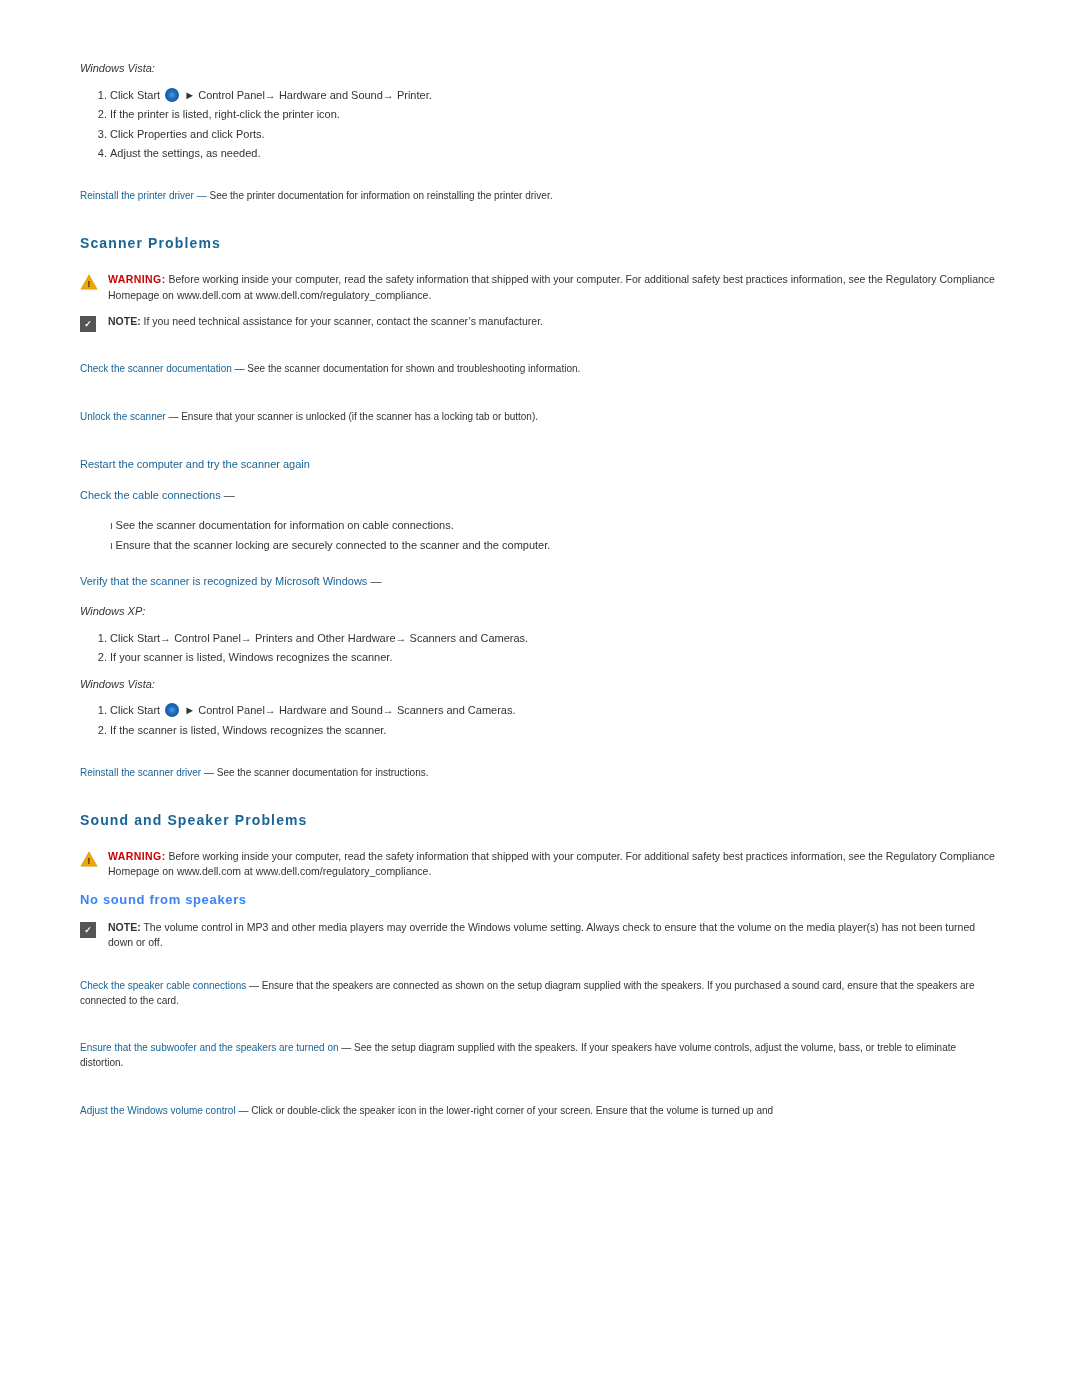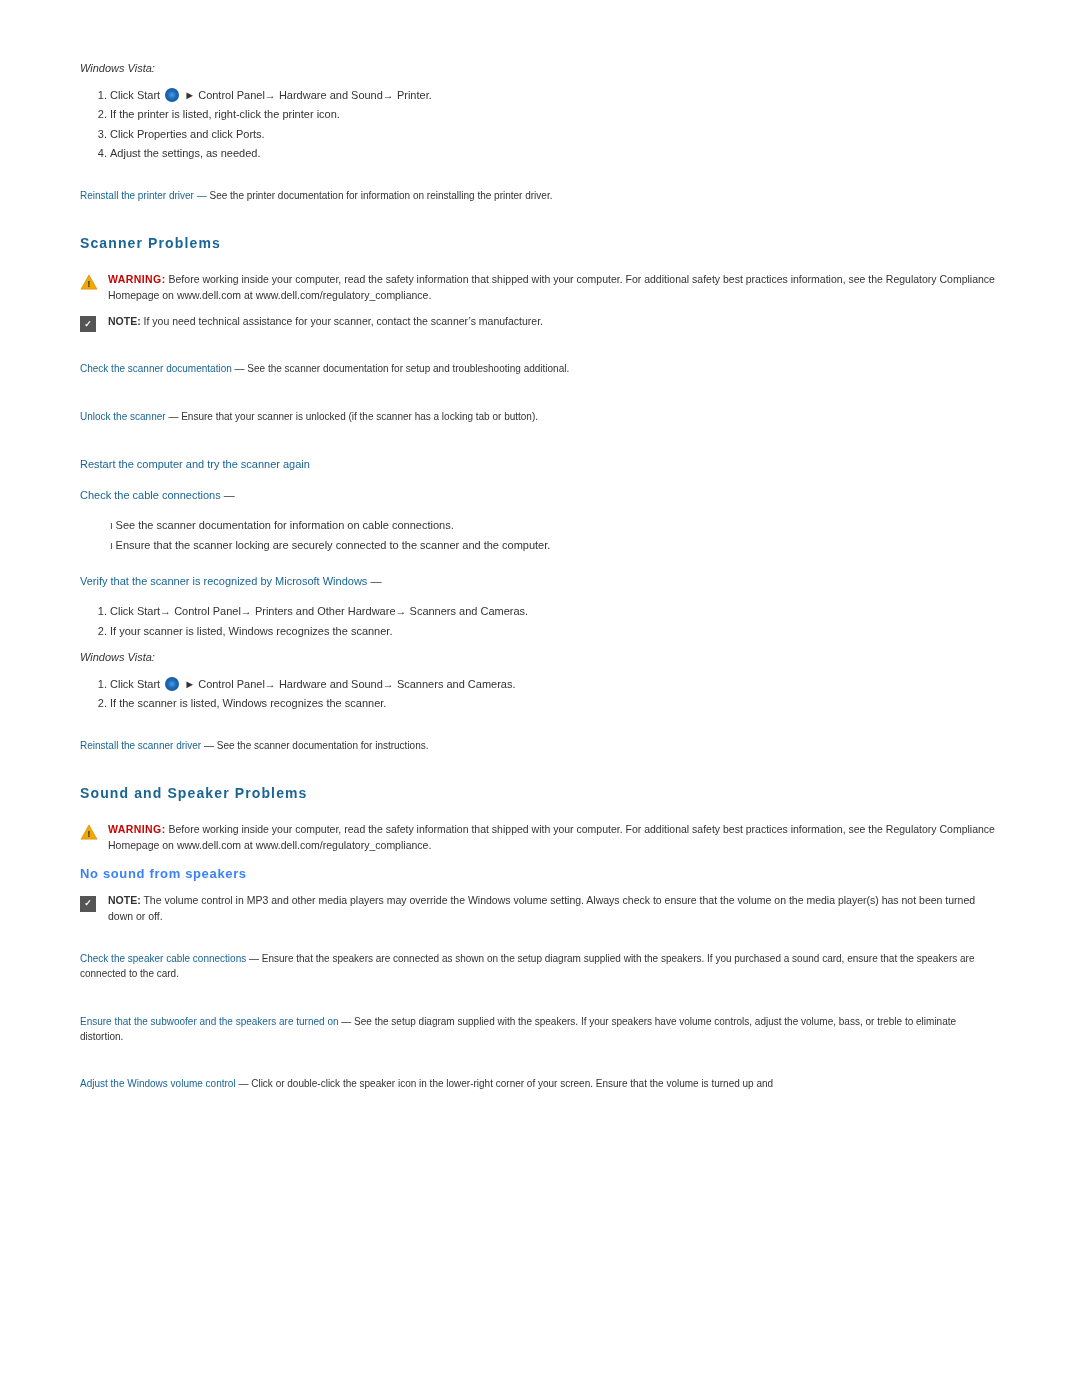--- a/index.html
+++ b/index.html
@@ -189,21 +189,21 @@
     <div class="note-text">
       <span class="note-label">NOTE:</span>
       <span>If you need technical assistance for your scanner, contact the scanner’s manufacturer.</span>
     </div>
   </div>
 
   <br>
   <div class="link-desc-line">
     <a class="link" href="#">Check the scanner documentation</a>
     <span> — </span>
-    <span>See the scanner documentation for setup and troubleshooting additional.</span>
+    <span>See the scanner documentation for shown and troubleshooting information.</span>
   </div>
 
   <br>
   <div class="link-desc-line">
     <a class="link" href="#">Unlock the scanner</a>
     <span> — </span>
     <span>Ensure that your scanner is unlocked (if the scanner has a locking tab or button).</span>
   </div>
 
   <br>
@@ -219,20 +219,21 @@
     <li>See the scanner documentation for information on cable connections.</li>
     <li>Ensure that the scanner locking are securely connected to the scanner and the computer.</li>
   </ul>
 
   <br>
   <div class="link-line">
     <a class="link" href="#">Verify that the scanner is recognized by Microsoft Windows</a>
     <span> —</span>
   </div>
 
+  <p class="italic">Windows XP:</p>
   <ol>
     <li>Click Start→ Control Panel→ Printers and Other Hardware→ Scanners and Cameras.</li>
     <li>If your scanner is listed, Windows recognizes the scanner.</li>
   </ol>
 
   <p class="italic">Windows Vista:</p>
   <ol>
     <li>Click Start <span class="start-icon"></span> <span>► Control Panel→ Hardware and Sound→ Scanners and Cameras.</span></li>
     <li>If the scanner is listed, Windows recognizes the scanner.</li>
   </ol>

